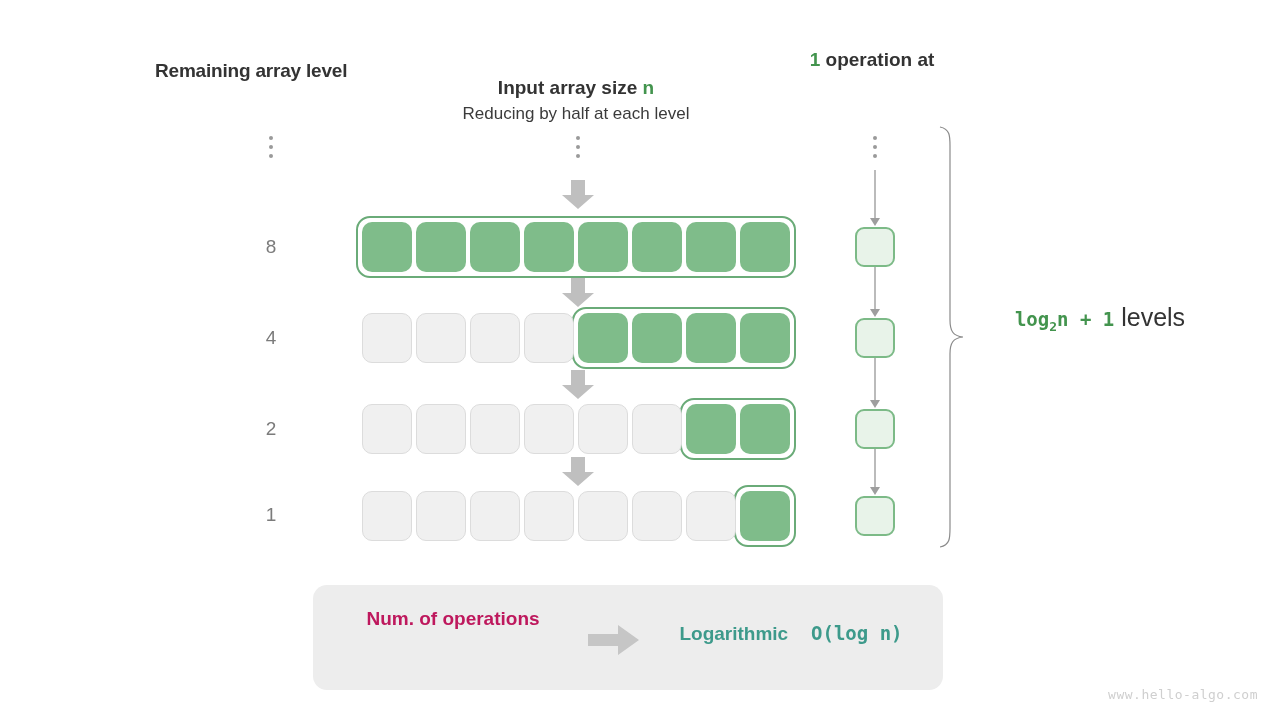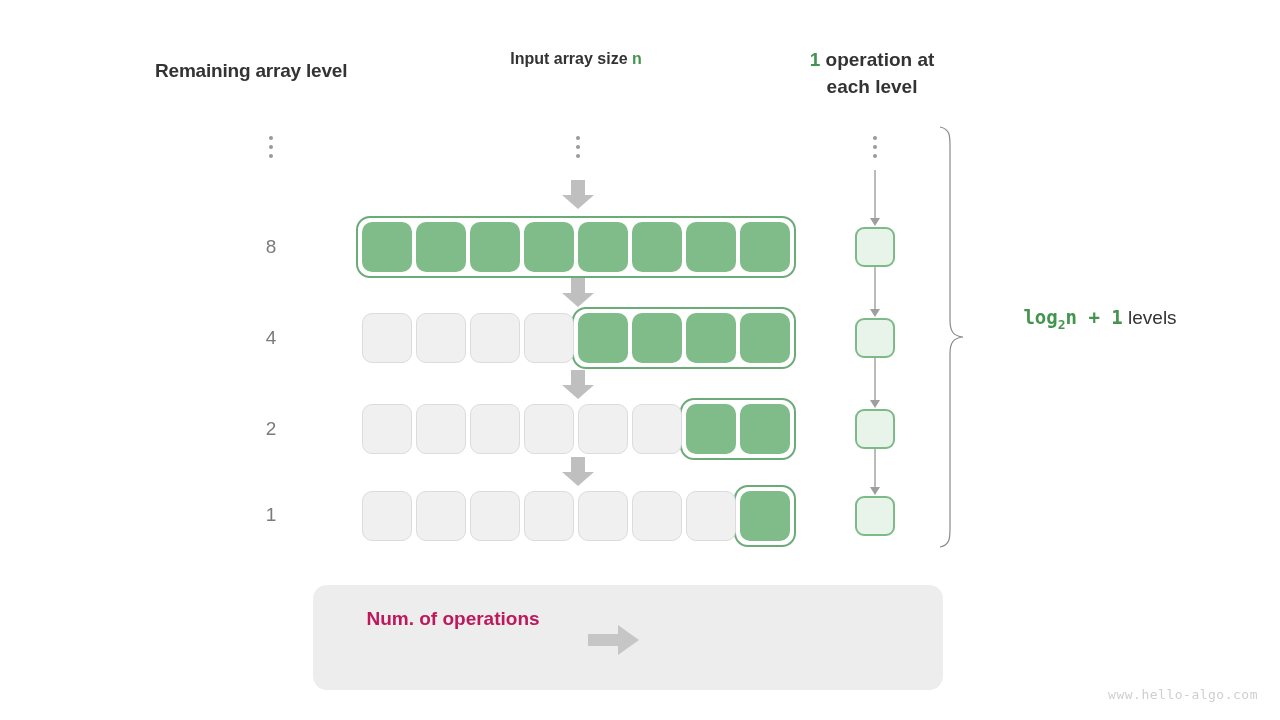--- a/index.html
+++ b/index.html
@@ -25,22 +25,22 @@
     color: #333333;
     letter-spacing: -0.2px;
     white-space: nowrap;
   }
   .hdr-mid {
     left: 430px; top: 46px;
     width: 292px;
     text-align: center;
   }
   .hdr-mid .t1 {
-    font-size: 16px; font-weight: bold; color: #333333;
-    white-space: nowrap; line-height: 26px;
+    font-size: 19px; font-weight: bold; color: #333333;
+    white-space: nowrap; line-height: 26px; margin-top: 29px;
   }
   .hdr-mid .t2 {
     font-size: 17px; color: #3b3b3b; font-weight: normal;
     white-space: nowrap; line-height: 26px;
   }
   .hdr-right {
     left: 772px; top: 46px;
     width: 200px;
     text-align: center;
     font-size: 19px; font-weight: bold; color: #333333;
@@ -108,21 +108,21 @@
     left: 985px; top: 303px;
     width: 230px;
     text-align: center;
     line-height: 29px;
   }
   .mono-green {
     font-family: "DejaVu Sans Mono", monospace;
     color: #43944e; font-weight: bold; font-size: 19px;
   }
   .mono-green sub { font-size: 13px; }
-  .cap-plain { font-size: 19px; color: #333333; }
+  .cap-plain { font-size: 25px; color: #333333; }
 
   
   .summary {
     position: absolute;
     left: 313px; top: 585px;
     width: 630px; height: 105px;
     background: #ededed;
     border-radius: 14px;
   }
   .sum-col { position: absolute; text-align: center; }
@@ -148,25 +148,25 @@
     letter-spacing: 0.5px;
   }
 </style>
 </head>
 <body>
 
 <div class="abs hdr-left">Remaining array level</div>
 
 <div class="abs hdr-mid">
   <div class="t1"><span>Input array size </span><span class="green">n</span></div>
+  <div class="t2">Reducing by half at each level</div>
 </div>
 
 <div class="abs hdr-right">
   <div><span class="green">1</span><span> operation at</span></div>
-  <div>each level</div>
 </div>
 
 <div class="abs vdots" style="left:248px; top:130px; width:46px; height:34px;">
   <i></i>
     <i></i>
     <i></i>
 </div>
 <div class="abs vdots" style="left:555px; top:130px; width:46px; height:34px;">
   <i></i>
     <i></i>
@@ -282,15 +282,16 @@
   <div class="sum-title">Num. of operations</div>
 </div>
 
 <div class="sum-arrow">
   <svg width="52" height="32" viewBox="0 0 52 32">
       <path d="M0 10 H30 V1 L51 16 L30 31 V22 H0 Z" fill="#c6c6c6"></path>
     </svg>
 </div>
 
 <div class="abs sum-col" style="left:666px; top:608px; width:250px;">
+  <div class="sum-val"><span class="teal-bold">Logarithmic</span><span class="mono-teal">&nbsp; <span>O(log n)</span></span></div>
 </div>
 
 <div class="watermark">www.hello-algo.com</div>
 
 </body></html>

